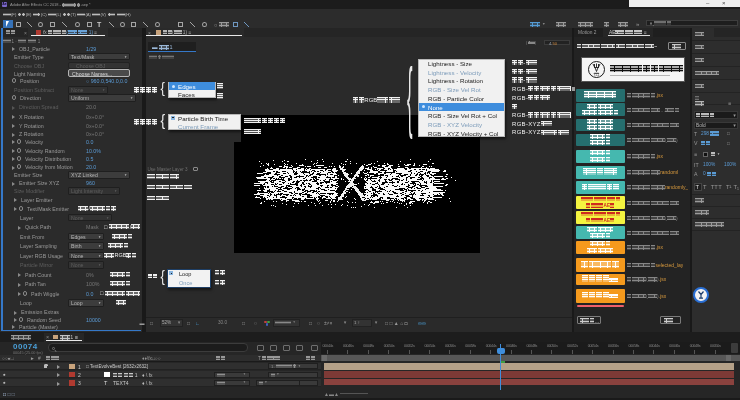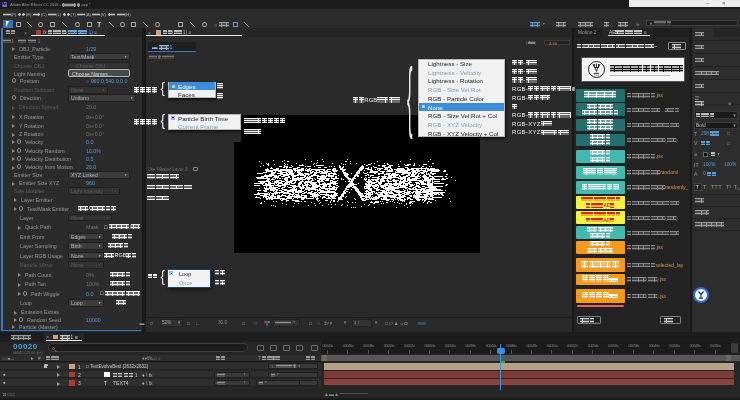--- a/index.html
+++ b/index.html
@@ -422,21 +422,21 @@
     </svg>
 <div style="left:0px;top:332px;width:740px;height:68px;background:#262626"></div>
 <div style="left:0px;top:332px;width:740px;height:10px;background:#1d1d1d"></div>
 <div style="left:44px;top:332.5px;width:40px;height:9.5px;background:#262626"></div>
 <div style="left:11px;top:334px;font-size:5.4px;line-height:6.4px;color:#9a9a9a;white-space:nowrap;"><i class="k"></i><i class="k"></i><i class="k"></i><i class="k"></i></div>
 <div style="left:46px;top:334px;font-size:5.4px;line-height:6.4px;color:#888;white-space:nowrap;">×</div>
 <div style="left:53px;top:334.5px;width:4.5px;height:4.5px;background:#c8a37c"></div>
 <div style="left:60px;top:334px;font-size:5.4px;line-height:6.4px;color:#c5c5c5;white-space:nowrap;"><i class="k"></i><i class="k"></i>1 ≡</div>
 <div style="left:46px;top:340.3px;width:36px;height:1px;background:#e8e8e8"></div>
 <div style="left:0px;top:342px;width:320.5px;height:58px;background:#262626"></div>
-<div style="left:13px;top:342px;font-size:8px;line-height:9px;color:#4a9fd8;white-space:nowrap;font-weight:bold;letter-spacing:.5px">00020</div>
+<div style="left:13px;top:342px;font-size:8px;line-height:9px;color:#4a9fd8;white-space:nowrap;font-weight:bold;letter-spacing:.5px">00074</div>
 <div style="left:13px;top:350.5px;font-size:3.8px;line-height:4.8px;color:#777;white-space:nowrap;">00045 (25.00 fps)</div>
 <div style="left:48px;top:343px;width:200px;height:8.5px;background:#1c1c1c;border:1px solid #3c3c3c;border-radius:4px"></div>
 <div style="left:52px;top:344.5px;font-size:5.5px;line-height:6.5px;color:#777;white-space:nowrap;"><span class="mg"></span></div>
 <div style="left:257px;top:345px;width:7px;height:5.5px;border:1px solid #6e6e6e;border-radius:1px"></div>
 <div style="left:270px;top:345px;width:7px;height:5.5px;border:1px solid #6e6e6e;border-radius:1px"></div>
 <div style="left:283px;top:345px;width:7px;height:5.5px;border:1px solid #6e6e6e;border-radius:1px"></div>
 <div style="left:296px;top:345px;width:7px;height:5.5px;border:1px solid #6e6e6e;border-radius:1px"></div>
 <div style="left:311px;top:345px;width:7px;height:5.5px;border:1px solid #6e6e6e;border-radius:1px"></div>
 <div style="left:0px;top:354.5px;width:320.5px;height:7.5px;background:#2d2d2d;border-bottom:1px solid #1a1a1a"></div>
 <div style="left:2px;top:356px;font-size:4.8px;line-height:5.8px;color:#999;white-space:nowrap;">○○●□</div>

